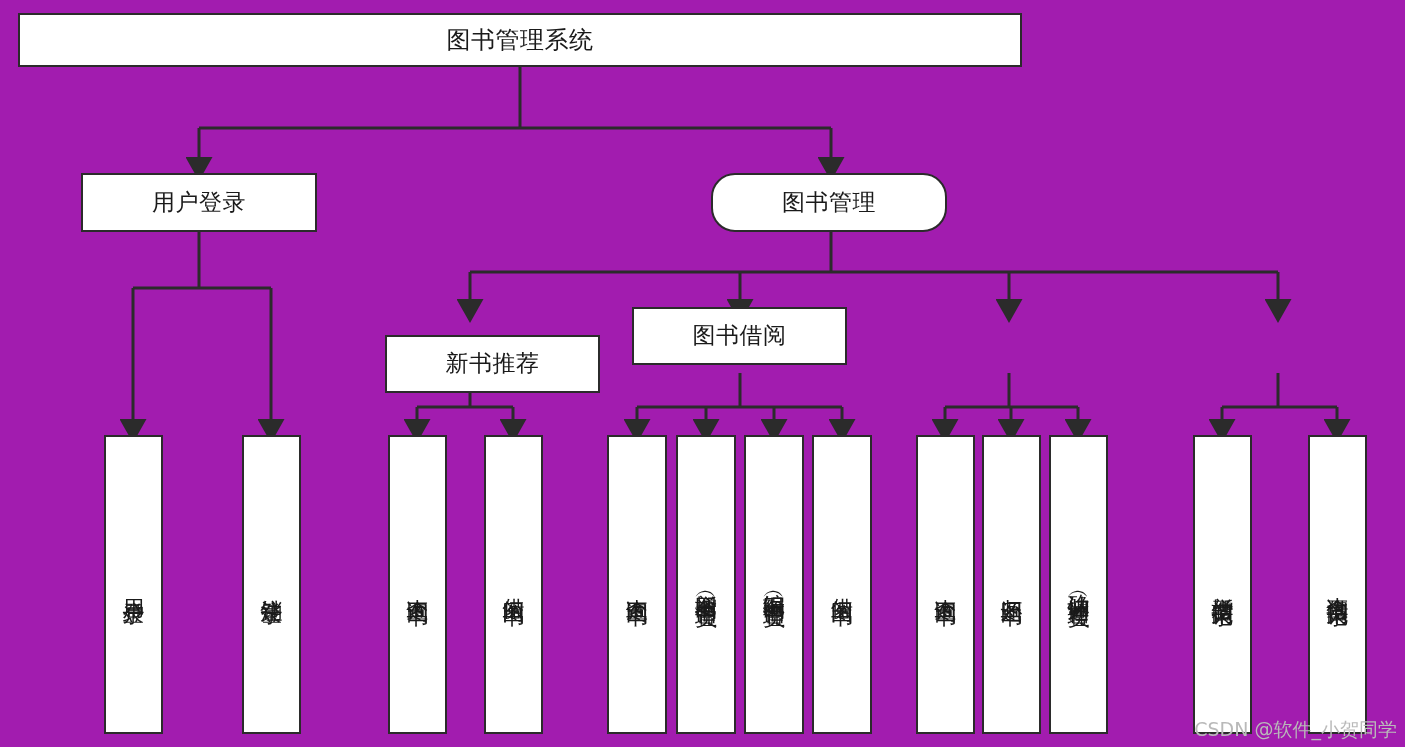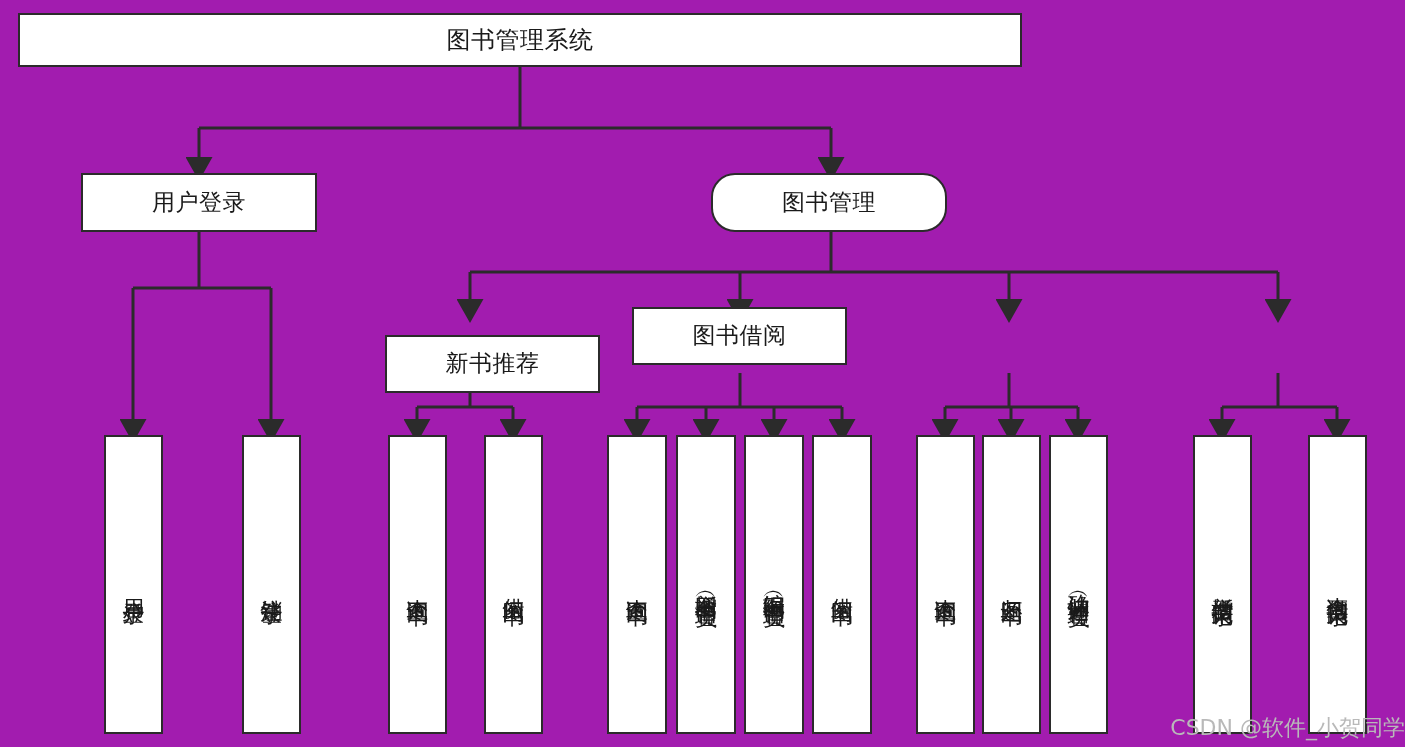--- a/index.html
+++ b/index.html
@@ -62,23 +62,23 @@
     writing-mode: vertical-rl;
     text-orientation: upright;
     font-size: 22px;
     line-height: 1.08;
     letter-spacing: 2px;
     white-space: normal;
     max-height: 290px;
   }
   #watermark {
     position: absolute;
-    right: 0;
+    right: 8px;
     bottom: 4px;
-    font-size: 22px;
+    font-size: 19px;
     color: #b9b9b9;
     font-family: "DejaVu Sans", "Liberation Sans", sans-serif;
     white-space: nowrap;
     user-select: none;
     text-align: right;
   }
 </style>
 </head>
 <body>
 

